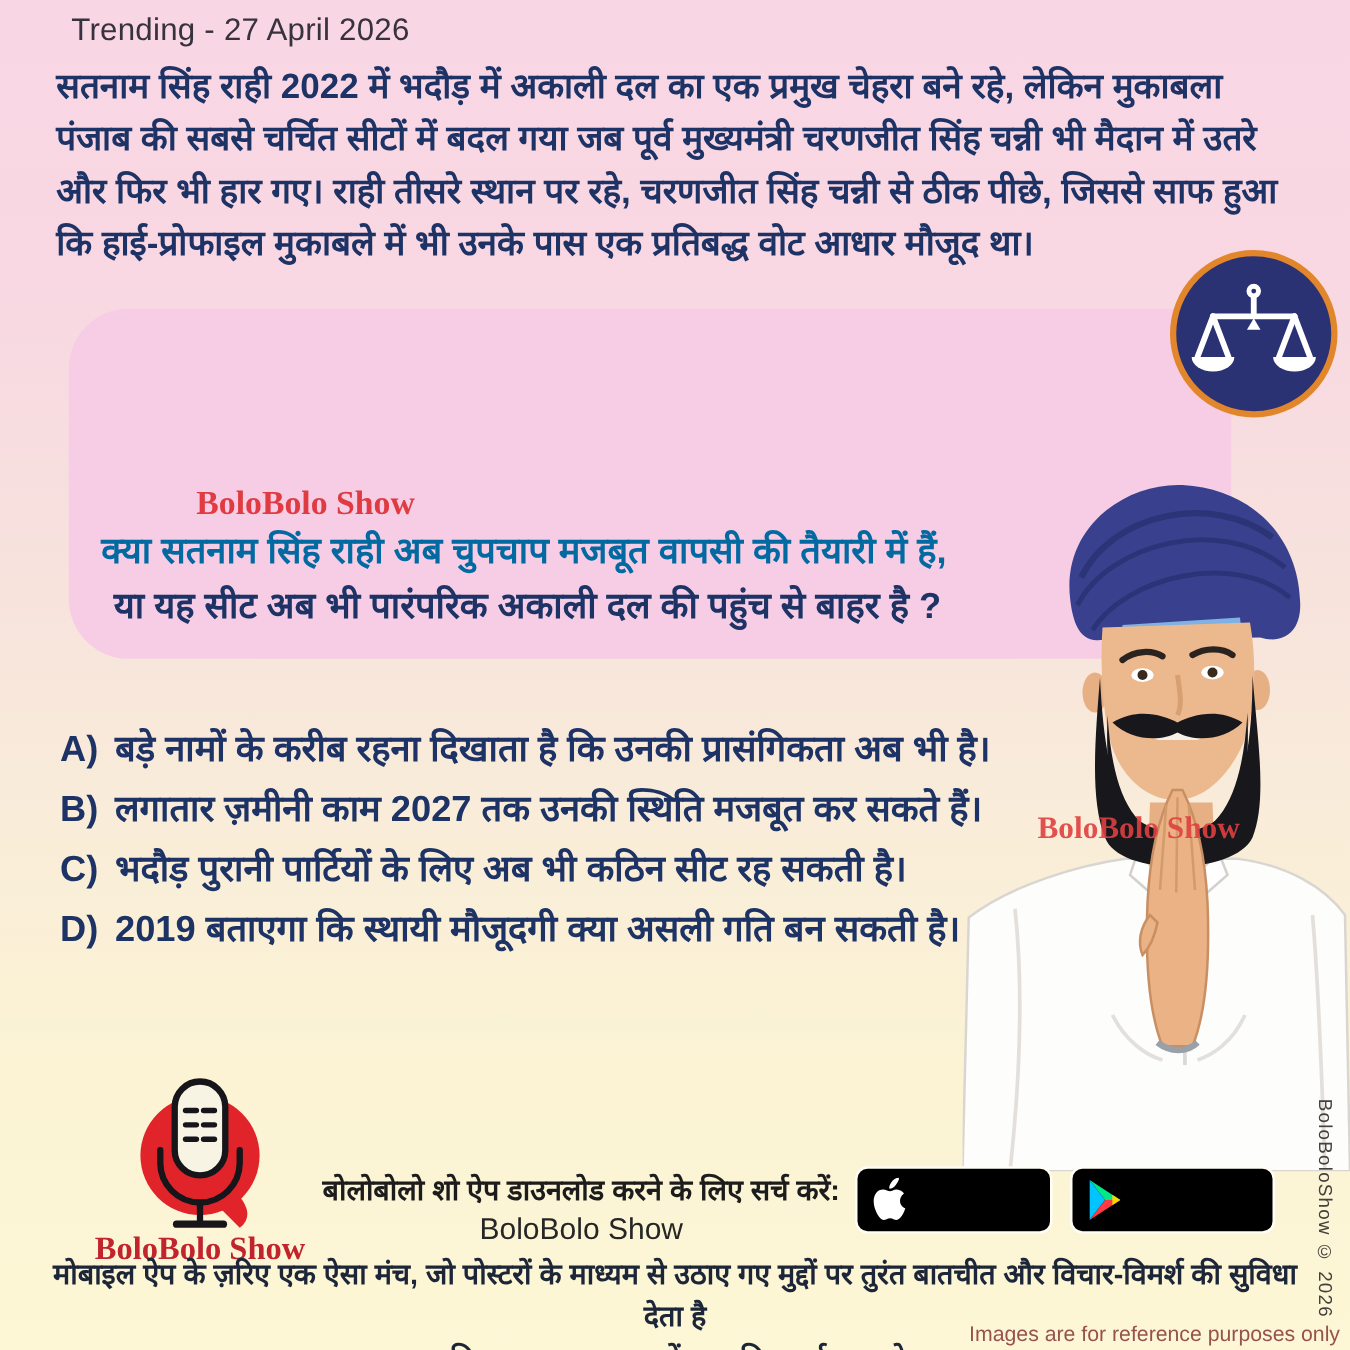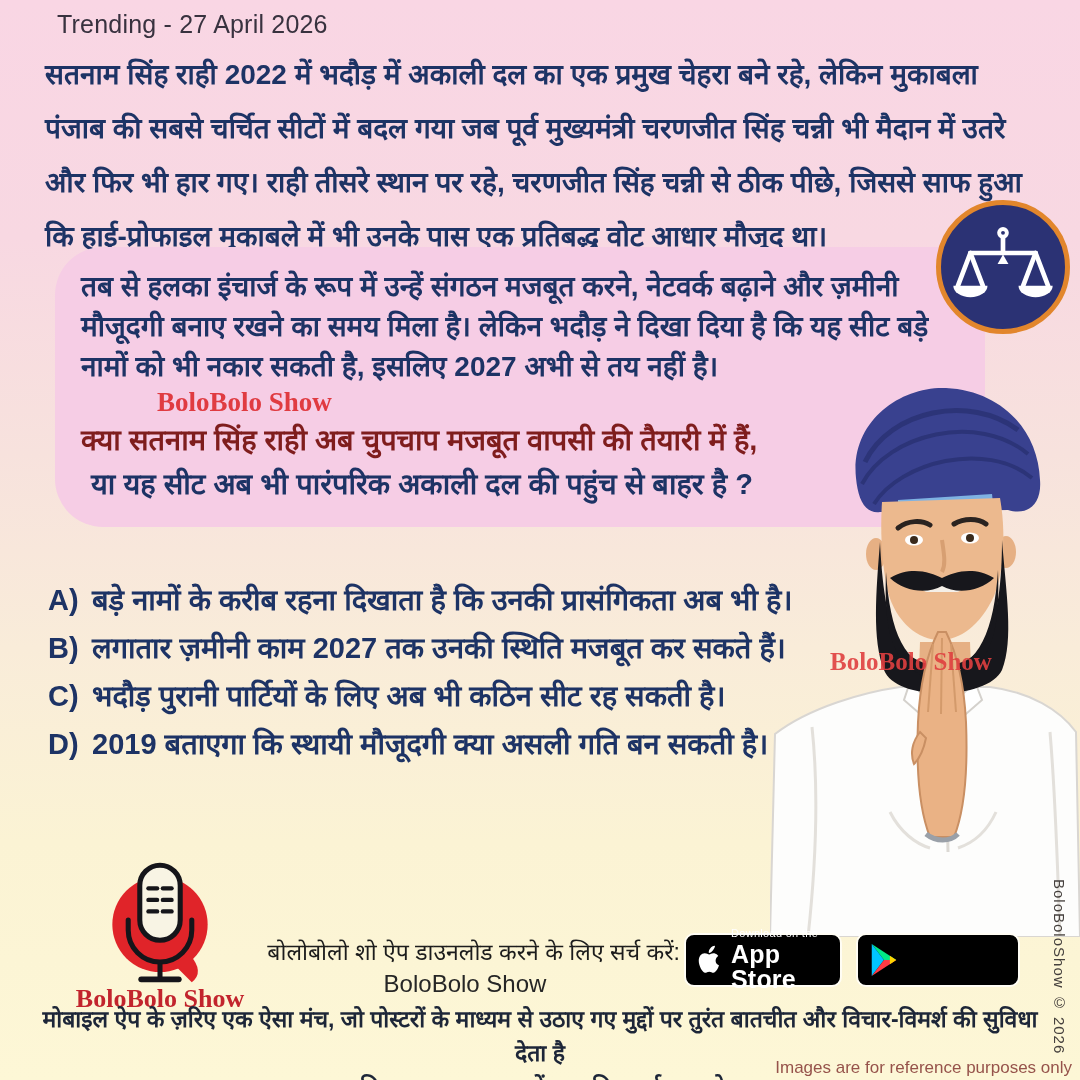--- a/index.html
+++ b/index.html
@@ -2,39 +2,39 @@
 <html><head>
 <meta charset="utf-8">
 <style>
   html,body{margin:0;padding:0;}
   .page{
     position:relative;width:1080px;height:1080px;overflow:hidden;
     font-family:"Liberation Sans","DejaVu Sans",sans-serif;
     background:linear-gradient(180deg,#f9d6e4 0%,#f8d8e2 22%,#f7e2dd 42%,#f9ecd9 60%,#fbf3d4 78%,#fdf7d6 100%);
   }
   .trending{position:absolute;left:57px;top:10px;font-size:25px;color:#38323f;font-weight:500;letter-spacing:.2px;}
-  .intro{position:absolute;left:45px;top:48px;width:1000px;font-size:28px;line-height:54px;color:#1d3365;font-weight:600;}
+  .intro{position:absolute;left:45px;top:48px;width:1000px;font-size:28px;line-height:42px;color:#1d3365;font-weight:600;}
   .intro b{font-weight:800;}
   .pink-box{position:absolute;left:55px;top:247px;width:930px;height:280px;background:#f6cde5;border-radius:48px;}
   .box-par{position:absolute;left:26px;top:20px;width:860px;font-size:28px;line-height:40px;color:#1d3365;font-weight:700;}
   .box-mark{position:absolute;left:102px;top:140px;font-family:"Liberation Serif","DejaVu Serif",serif;font-size:27px;color:#e03b41;font-weight:700;}
-  .q1{position:absolute;left:26px;top:172px;width:860px;font-size:29px;color:#7f1d1d;font-weight:700;}
+  .q1{position:absolute;left:26px;top:172px;width:860px;font-size:29px;color:#0369a1;font-weight:700;}
   .q2{position:absolute;left:26px;top:216px;width:860px;font-size:29px;color:#1d3365;font-weight:700;margin-left:10px;}
   .scales{position:absolute;left:936px;top:200px;width:134px;height:134px;border-radius:50%;
     background:#2b3274;border:5px solid #e2862c;box-sizing:border-box;display:flex;align-items:center;justify-content:center;}
   .options{position:absolute;left:48px;top:580px;width:760px;display:flex;flex-direction:column;gap:7px;}
   .opt{display:flex;font-size:29px;line-height:41px;color:#1d3365;font-weight:600;}
   .opt .lab{width:44px;flex:none;}
   .opt .txt{flex:1;}
   .figure{position:absolute;left:770px;top:382px;width:310px;height:555px;}
   .footer-logo{position:absolute;left:60px;top:858px;width:200px;text-align:center;}
   .footer-logo svg{display:block;margin:0 auto;}
   .logo-text{margin-top:-4px;font-family:"Liberation Serif","DejaVu Serif",serif;font-size:26px;font-weight:700;color:#c2242d;}
   .search-block{position:absolute;left:250px;top:936px;width:430px;text-align:center;}
-  .search-1{font-size:23px;color:#1c1c1c;font-weight:400;line-height:32px;text-align:right;}
+  .search-1{font-size:23px;color:#1c1c1c;font-weight:700;line-height:32px;}
   .search-2{font-size:24px;color:#262626;font-weight:500;line-height:32px;}
   .badge{position:absolute;top:933px;height:54px;background:#000;border:2px solid #fffdf4;border-radius:10px;
     display:flex;align-items:center;box-sizing:border-box;padding:0 12px;gap:9px;color:#fff;}
   .badge .col{display:flex;flex-direction:column;justify-content:center;line-height:1;}
   .badge-apple{left:684px;width:158px;}
   .badge-play{left:856px;width:164px;}
   .b-small{font-size:11px;letter-spacing:.3px;margin-bottom:3px;}
   .b-small.caps{font-size:10px;letter-spacing:1px;}
   .b-big{font-size:25px;font-weight:700;letter-spacing:.2px;}
   .tagline{position:absolute;left:40px;top:1002px;width:1000px;text-align:center;font-size:23px;line-height:34px;color:#1d2638;font-weight:600;}
@@ -44,21 +44,20 @@
 </head>
 <body>
 
 <div class="page">
 
   <div class="trending">Trending - 27 April 2026</div>
 
   <div class="intro"><b>सतनाम सिंह राही</b><span> 2022 में भदौड़ में अकाली दल का एक प्रमुख चेहरा बने रहे, लेकिन मुकाबला पंजाब की सबसे चर्चित सीटों में बदल गया जब पूर्व मुख्यमंत्री </span><b>चरणजीत सिंह चन्नी</b><span> भी मैदान में उतरे और फिर भी हार गए। राही तीसरे स्थान पर रहे, चरणजीत सिंह चन्नी से ठीक पीछे, जिससे साफ हुआ कि हाई-प्रोफाइल मुकाबले में भी उनके पास एक प्रतिबद्ध वोट आधार मौजूद था।</span></div>
 
   <div class="pink-box">
-    <div class="box-par">तब से हलका इंचार्ज के रूप में उन्हें संगठन मजबूत करने, नेटवर्क बढ़ाने और ज़मीनी मौजूदगी बनाए रखने का समय मिला है। लेकिन भदौड़ ने दिखा दिया है कि यह सीट बड़े नामों को भी नकार सकती है, इसलिए 2027 अभी से तय नहीं है।</div>
     <div class="box-mark">BoloBolo Show</div>
     <div class="q1">क्या सतनाम सिंह राही अब चुपचाप मजबूत वापसी की तैयारी में हैं,</div>
     <div class="q2">या यह सीट अब भी पारंपरिक अकाली दल की पहुंच से बाहर है ?</div>
   </div>
 
   <div class="scales">
     <svg width="104" height="96" viewBox="0 0 134 120">
       <g stroke="#ffffff" stroke-width="6" fill="none" stroke-linecap="round">
         <line x1="25" y1="42" x2="109" y2="42"></line>
         <line x1="67" y1="42" x2="67" y2="22"></line>
@@ -170,24 +169,20 @@
   <div class="search-block">
     <div class="search-1">बोलोबोलो शो ऐप डाउनलोड करने के लिए सर्च करें:</div>
     <div class="search-2">BoloBolo Show</div>
   </div>
 
   <div class="badge badge-apple">
     <svg width="30" height="36" viewBox="0 0 64 76">
       <path d="M40,12 C44,7 46,2 45,0 C40,0 35,3 32,8 C29,12 28,16 29,19 C33,19 37,16 40,12 Z" fill="#fff"></path>
       <path d="M47,40 C47,31 54,27 54,27 C54,27 49,20 41,20 C36,20 33,23 30,23 C27,23 23,20 18,20 C9,20 2,28 2,40 C2,54 12,72 19,72 C23,72 25,69 30,69 C35,69 37,72 41,72 C48,72 55,57 56,52 C56,52 47,49 47,40 Z" fill="#fff"></path>
     </svg>
-    <div class="col">
-      <span class="b-small">Download on the</span>
-      <span class="b-big">App Store</span>
-    </div>
   </div>
 
   <div class="badge badge-play">
     <svg width="28" height="32" viewBox="0 0 50 60">
       <polygon points="2,0 48,30 25,30" fill="#00e887"></polygon>
       <polygon points="2,0 2,60 25,30" fill="#00c4ff"></polygon>
       <polygon points="2,60 48,30 25,30" fill="#ff3a44"></polygon>
       <polygon points="36,22 48,30 36,38" fill="#ffd500"></polygon>
     </svg>
   </div>

